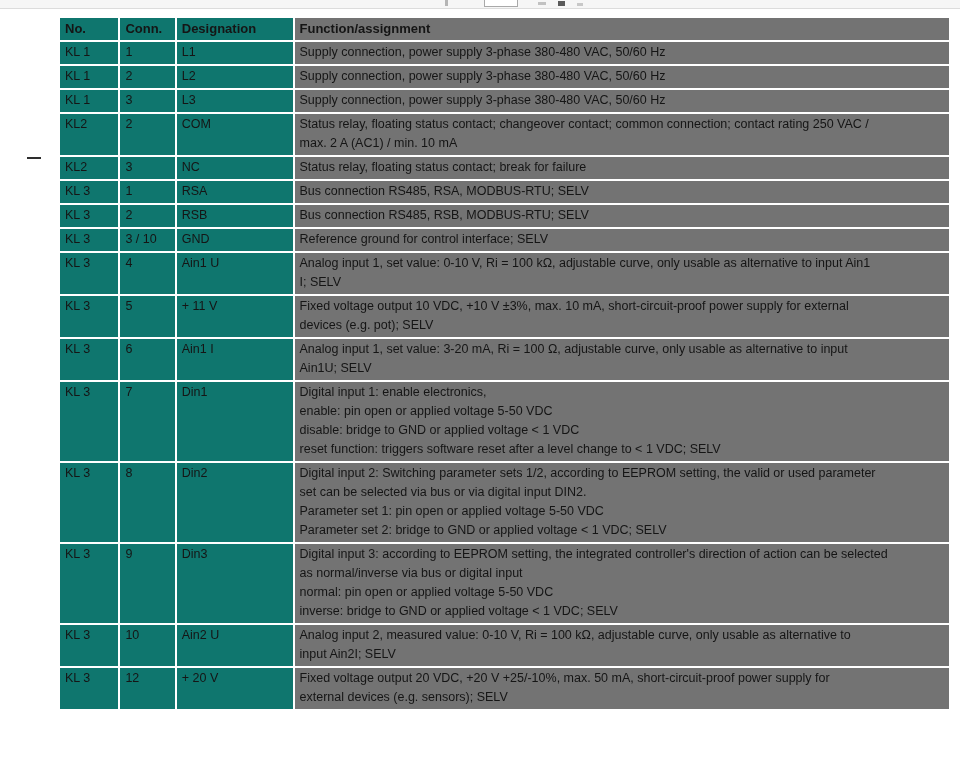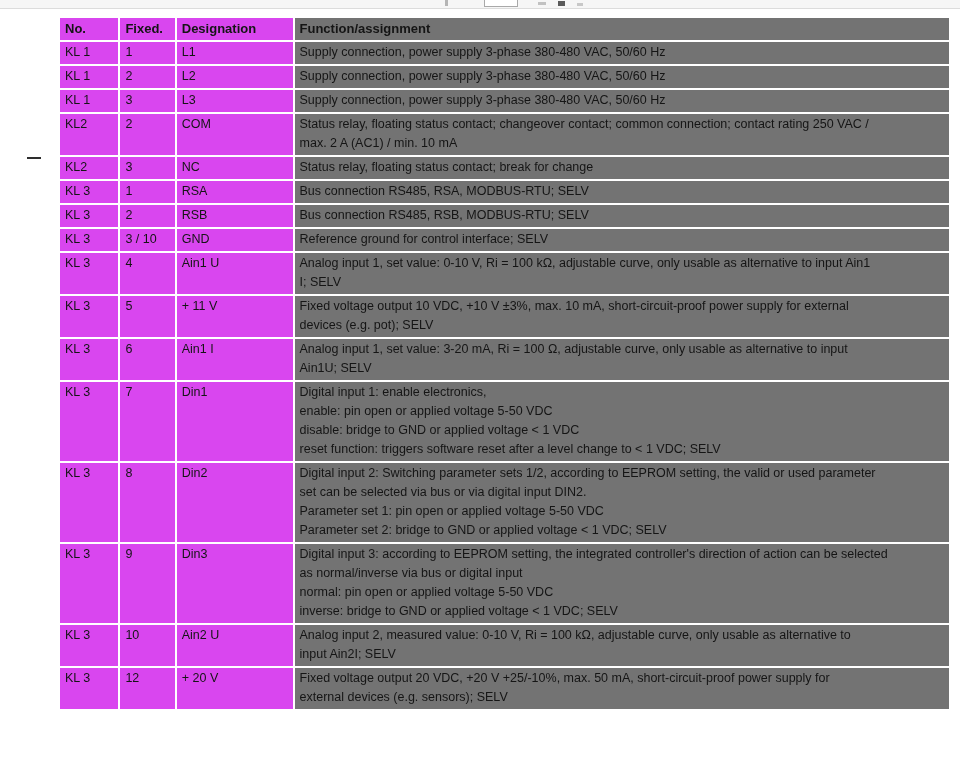--- a/index.html
+++ b/index.html
@@ -60,21 +60,21 @@
     color: #151515;
     text-align: left;
     vertical-align: top;
     padding: 1px 4px 2px 5px;
   }
   .terminal-table th { font-weight: bold; font-size: 13px; }
   .col-no   { width: 58px;  }
   .col-conn { width: 54px;  }
   .col-des  { width: 115px; }
   .col-fn   { width: 650px; }
-  .cell-dark  { background: #d946ef; margin-top: 8px; }
+  .cell-dark  { background: #0f766e; margin-top: 8px; }
   .cell-light { background: #737373; }
   td.fn { white-space: pre-line; }
 </style>
 </head>
 <body>
 
 <div class="toolbar-fragment">
   <span class="tb-caret"></span>
   <input class="tb-input" value="" style="">
   <span class="tb-mark-1"></span>
@@ -87,21 +87,21 @@
 <table class="terminal-table">
   <colgroup>
     <col class="col-no">
       <col class="col-conn">
       <col class="col-des">
       <col class="col-fn">
   </colgroup>
   <thead>
     <tr>
       <th class="cell-dark">No.</th>
-      <th class="cell-dark">Fixed.</th>
+      <th class="cell-dark">Conn.</th>
       <th class="cell-dark">Designation</th>
       <th class="cell-light">Function/assignment</th>
     </tr>
   </thead>
   <tbody id="table-body">
       <tr>
         <td class="cell-dark">KL 1</td>
         <td class="cell-dark">1</td>
         <td class="cell-dark">L1</td>
         <td class="cell-light fn">Supply connection, power supply 3-phase 380-480 VAC, 50/60 Hz</td>
@@ -122,21 +122,21 @@
         <td class="cell-dark">KL2</td>
         <td class="cell-dark">2</td>
         <td class="cell-dark">COM</td>
         <td class="cell-light fn">Status relay, floating status contact; changeover contact; common connection; contact rating 250 VAC /
 max. 2 A (AC1) / min. 10 mA</td>
       </tr>
       <tr>
         <td class="cell-dark">KL2</td>
         <td class="cell-dark">3</td>
         <td class="cell-dark">NC</td>
-        <td class="cell-light fn">Status relay, floating status contact; break for change</td>
+        <td class="cell-light fn">Status relay, floating status contact; break for failure</td>
       </tr>
       <tr>
         <td class="cell-dark">KL 3</td>
         <td class="cell-dark">1</td>
         <td class="cell-dark">RSA</td>
         <td class="cell-light fn">Bus connection RS485, RSA, MODBUS-RTU; SELV</td>
       </tr>
       <tr>
         <td class="cell-dark">KL 3</td>
         <td class="cell-dark">2</td>

